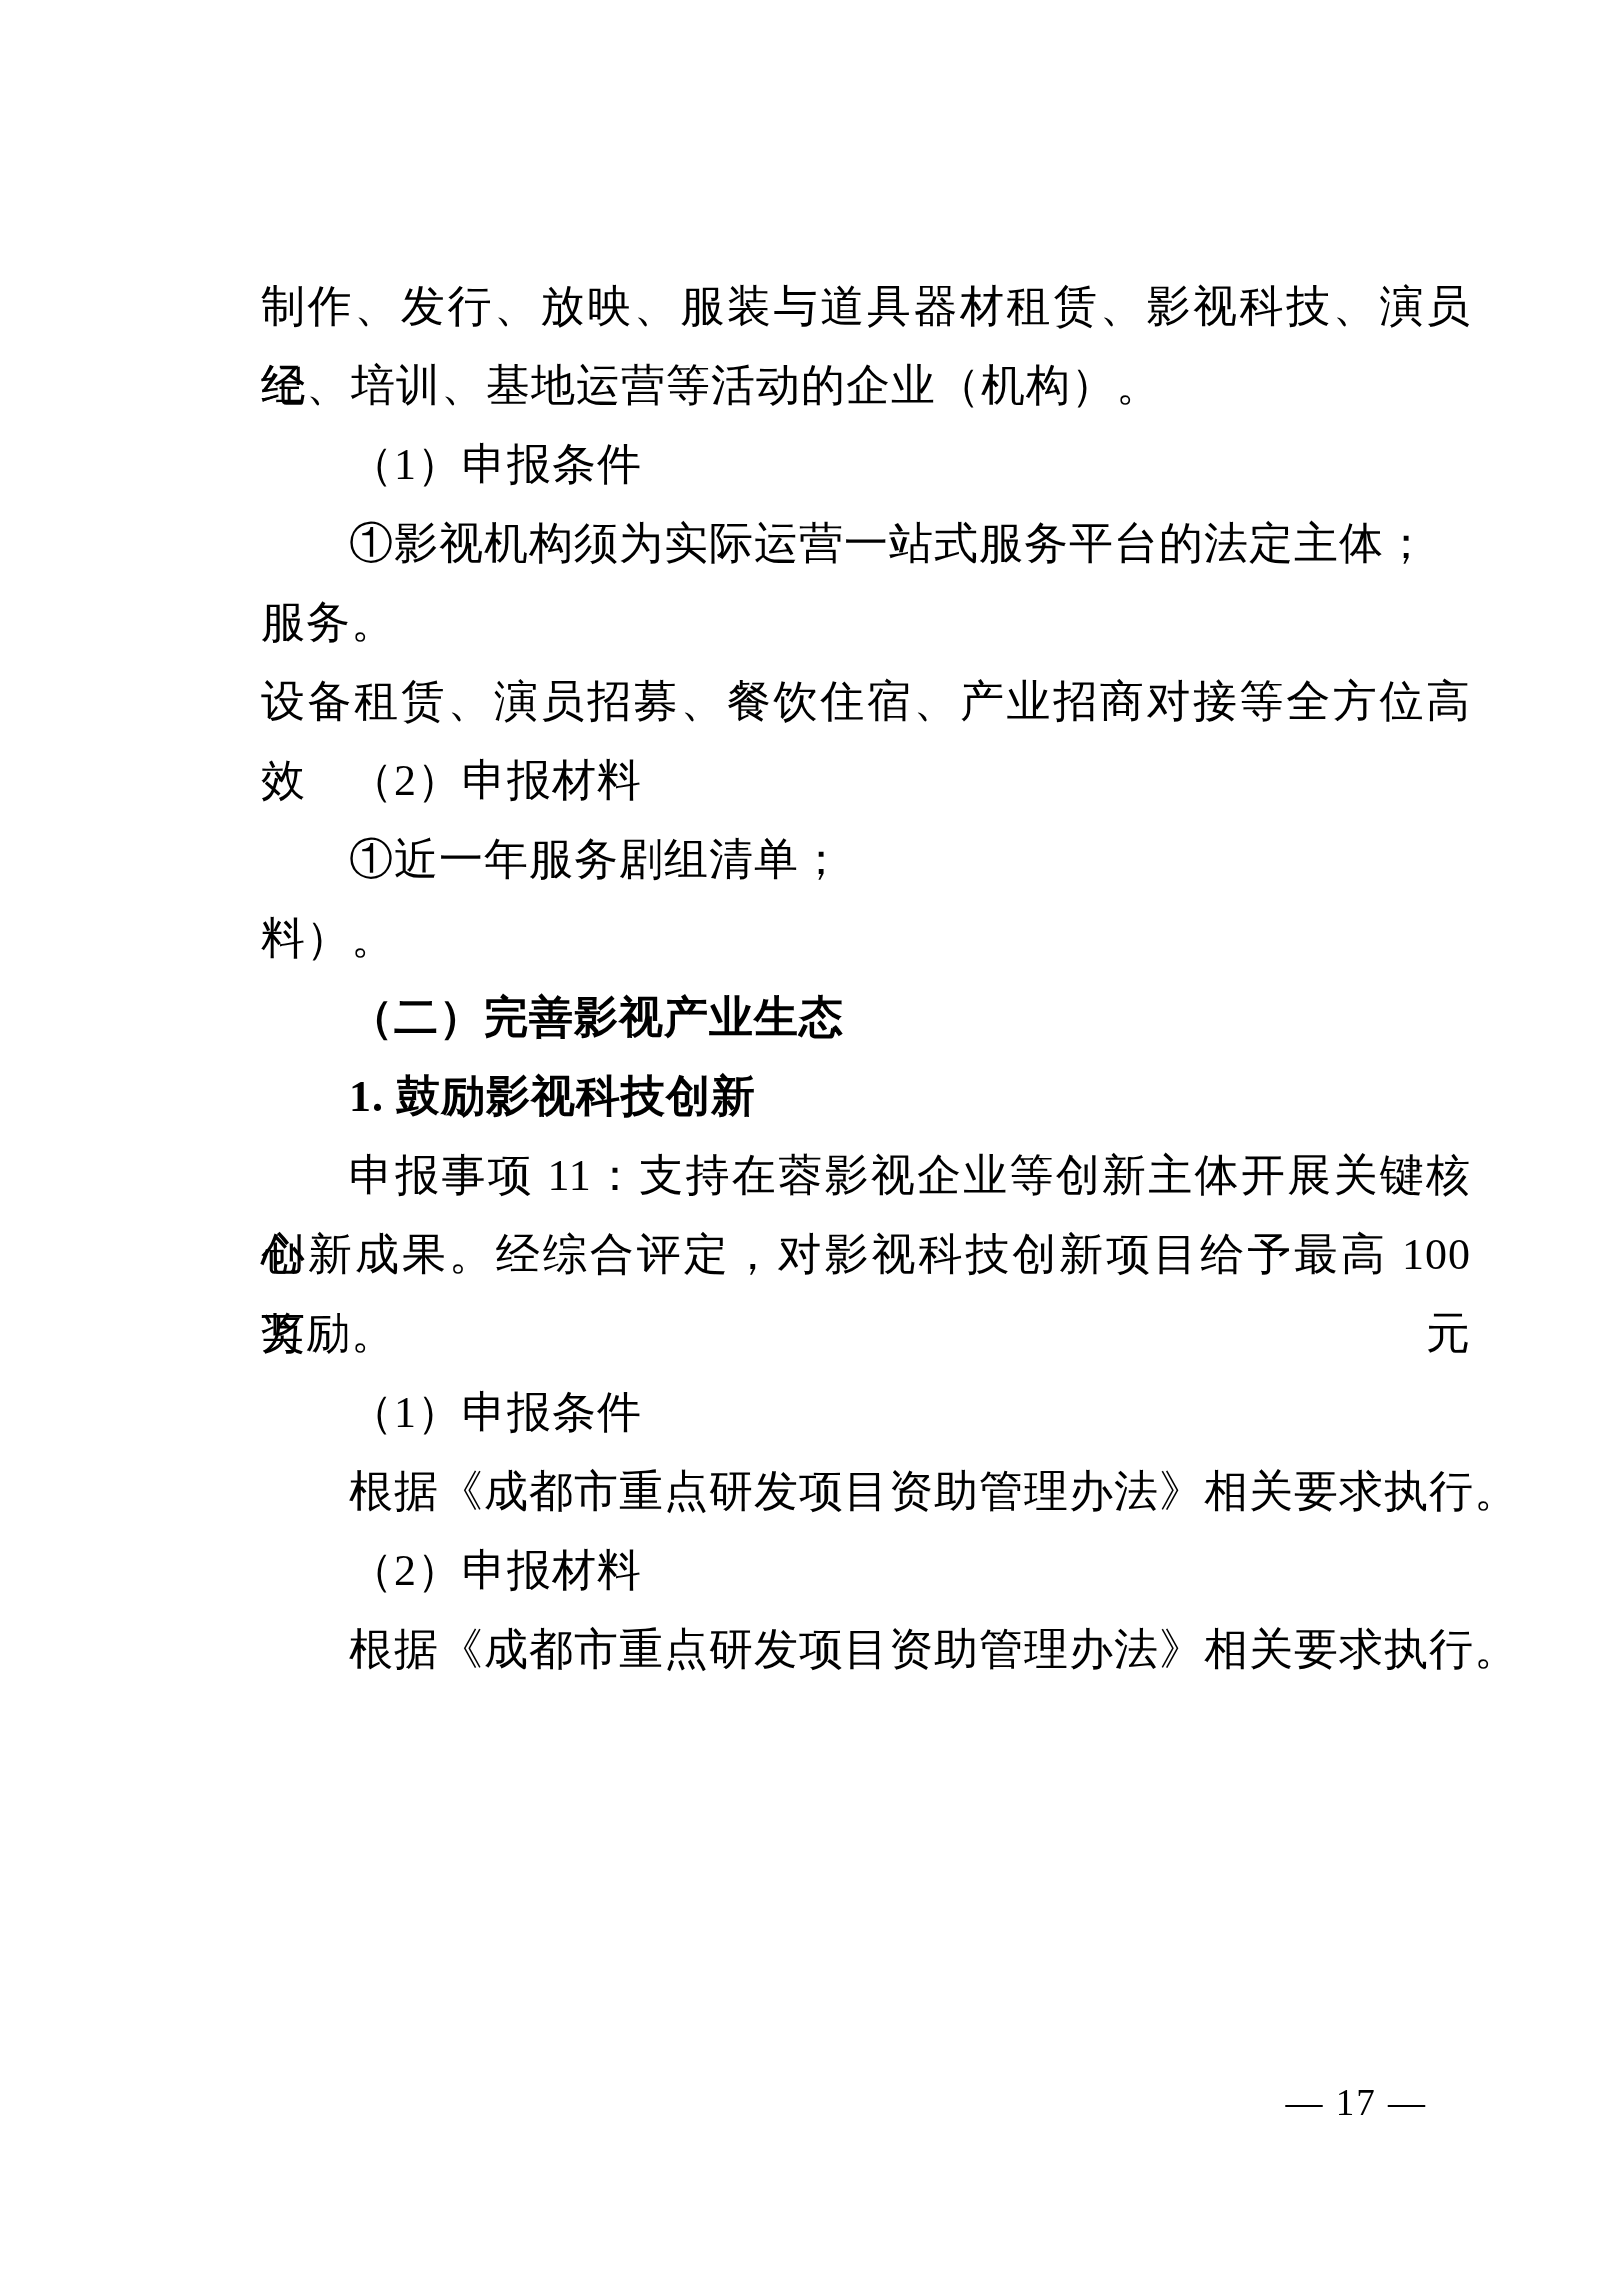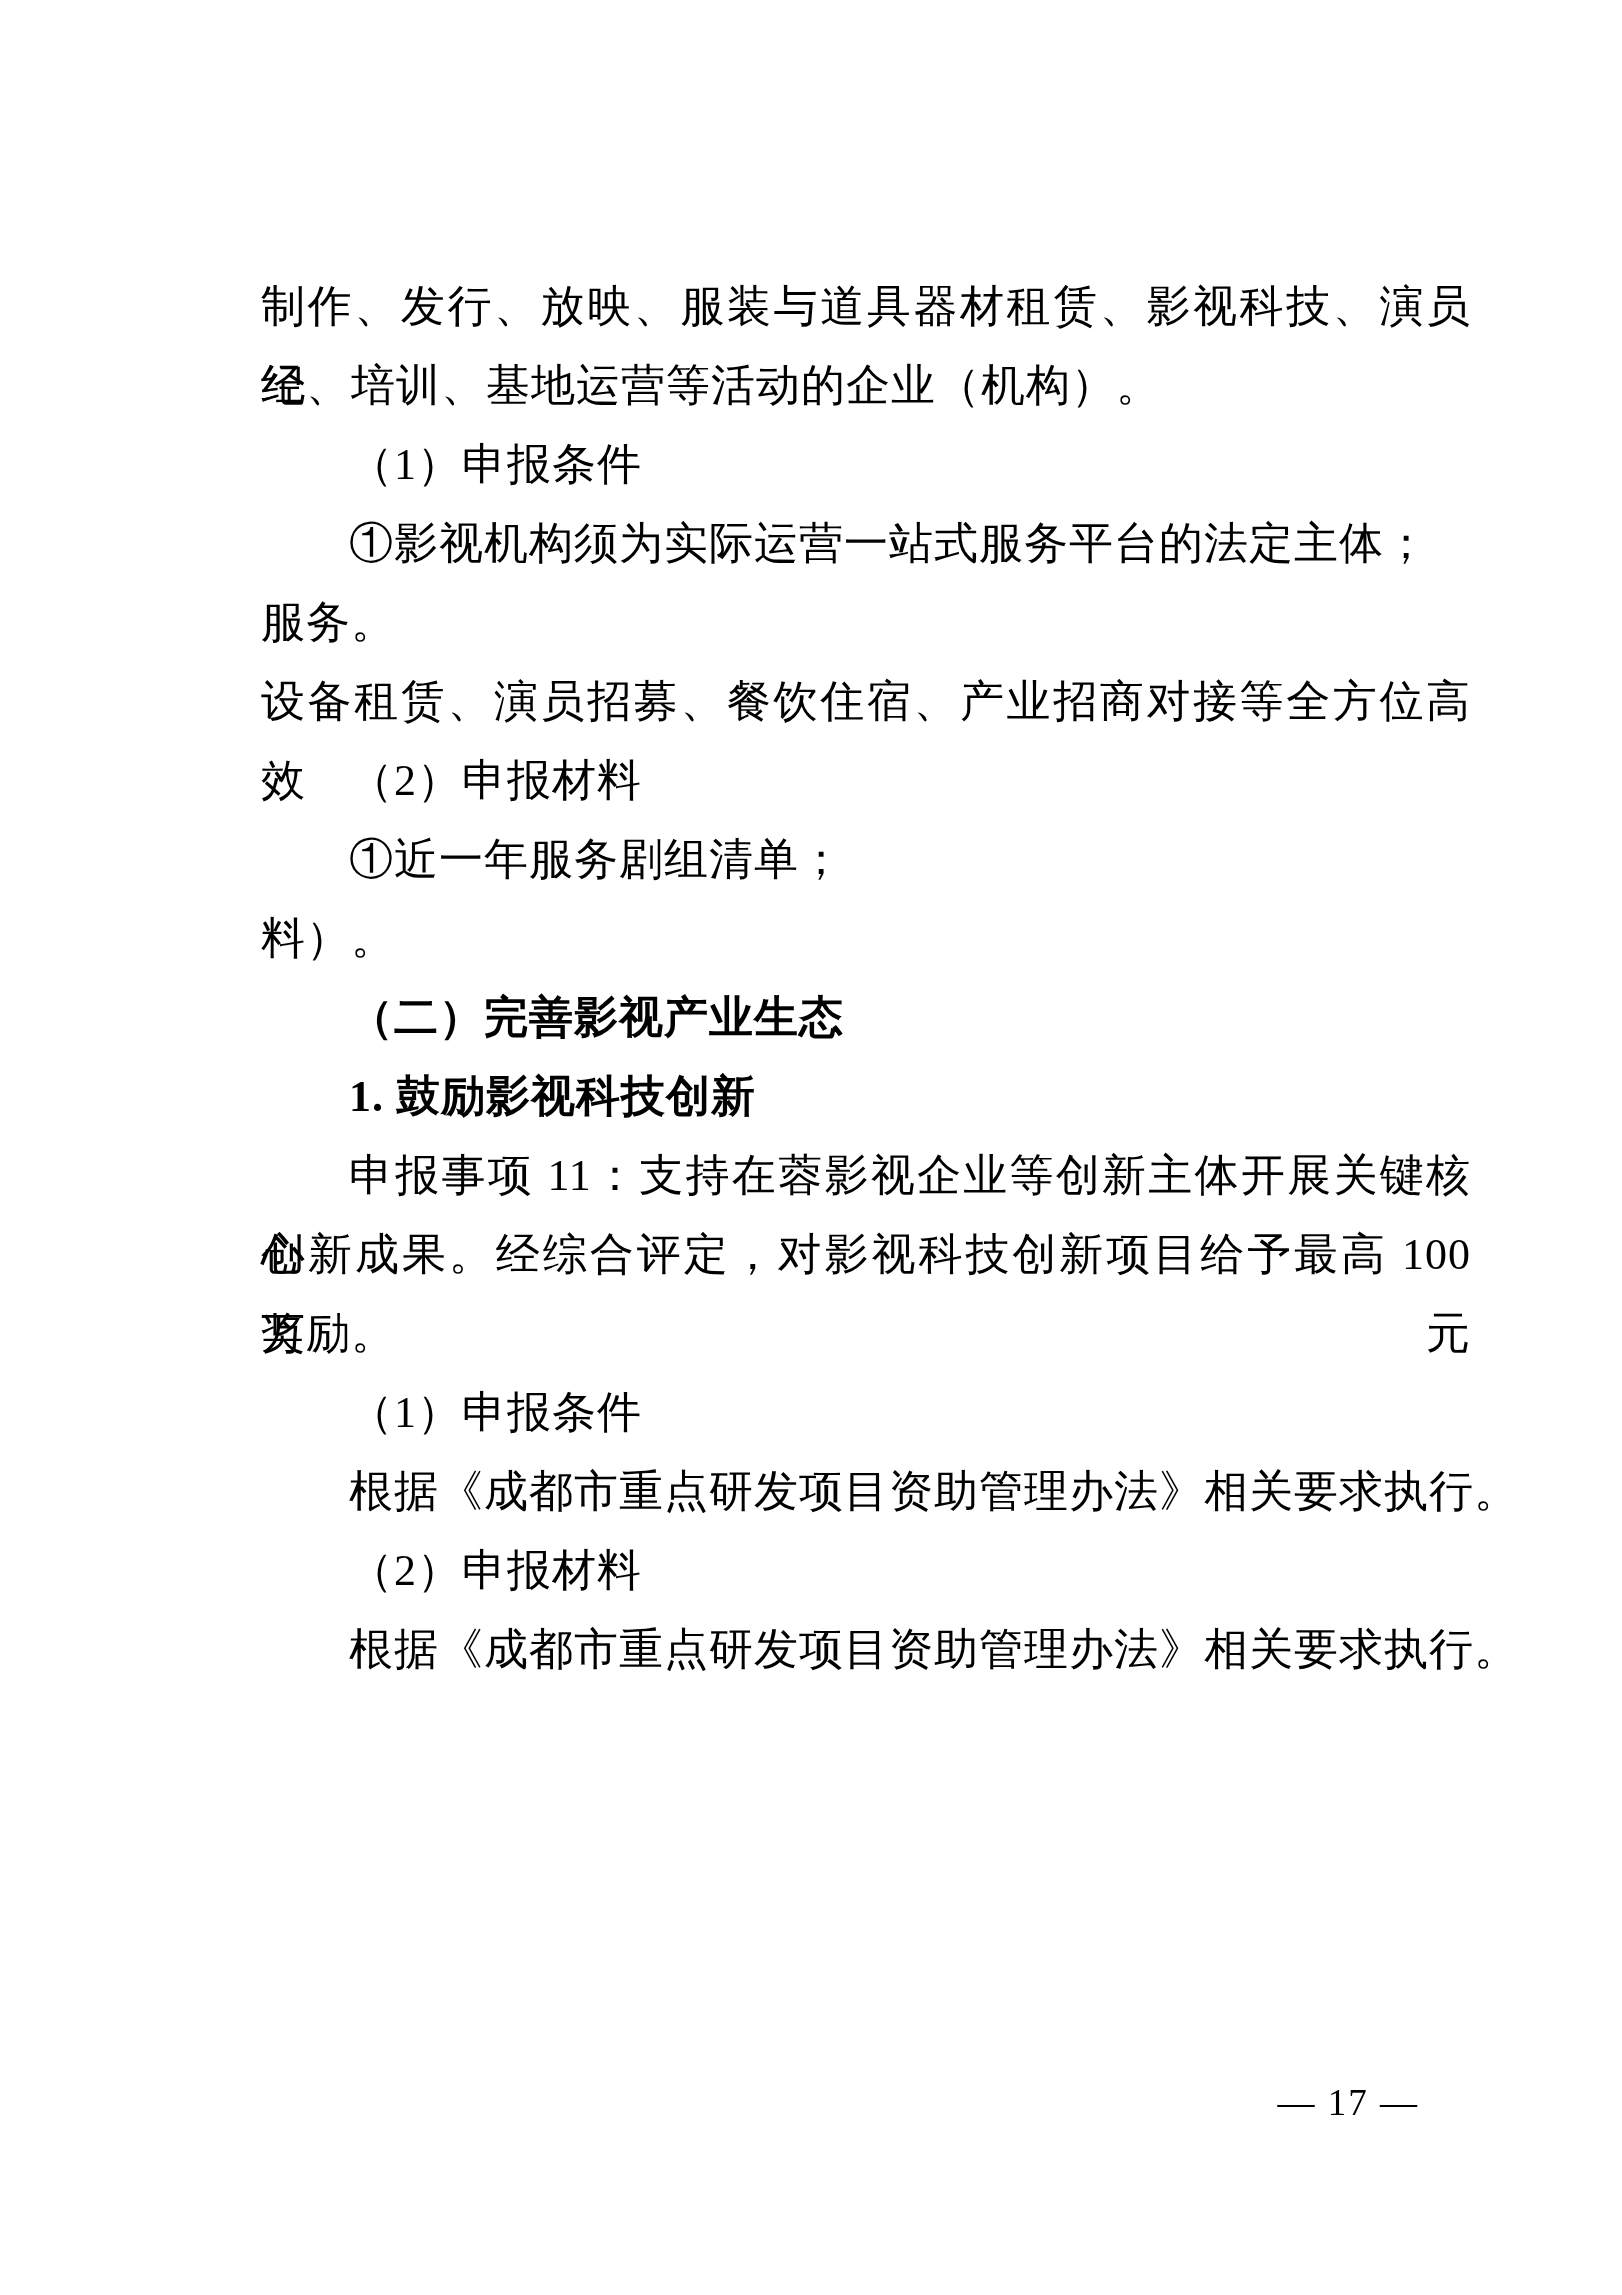--- a/index.html
+++ b/index.html
@@ -37,21 +37,21 @@
   }
   .line.indent {
     text-indent: 88px;
   }
   .line.heading {
     font-weight: bold;
   }
   .page-number {
     position: absolute;
     top: 2080px;
-    right: 204px;
+    right: 196px;
     font-size: 37px;
     line-height: 46px;
     letter-spacing: 2px;
     text-align: center;
   }
 </style>
 </head>
 <body>
 
 <div class="page">

